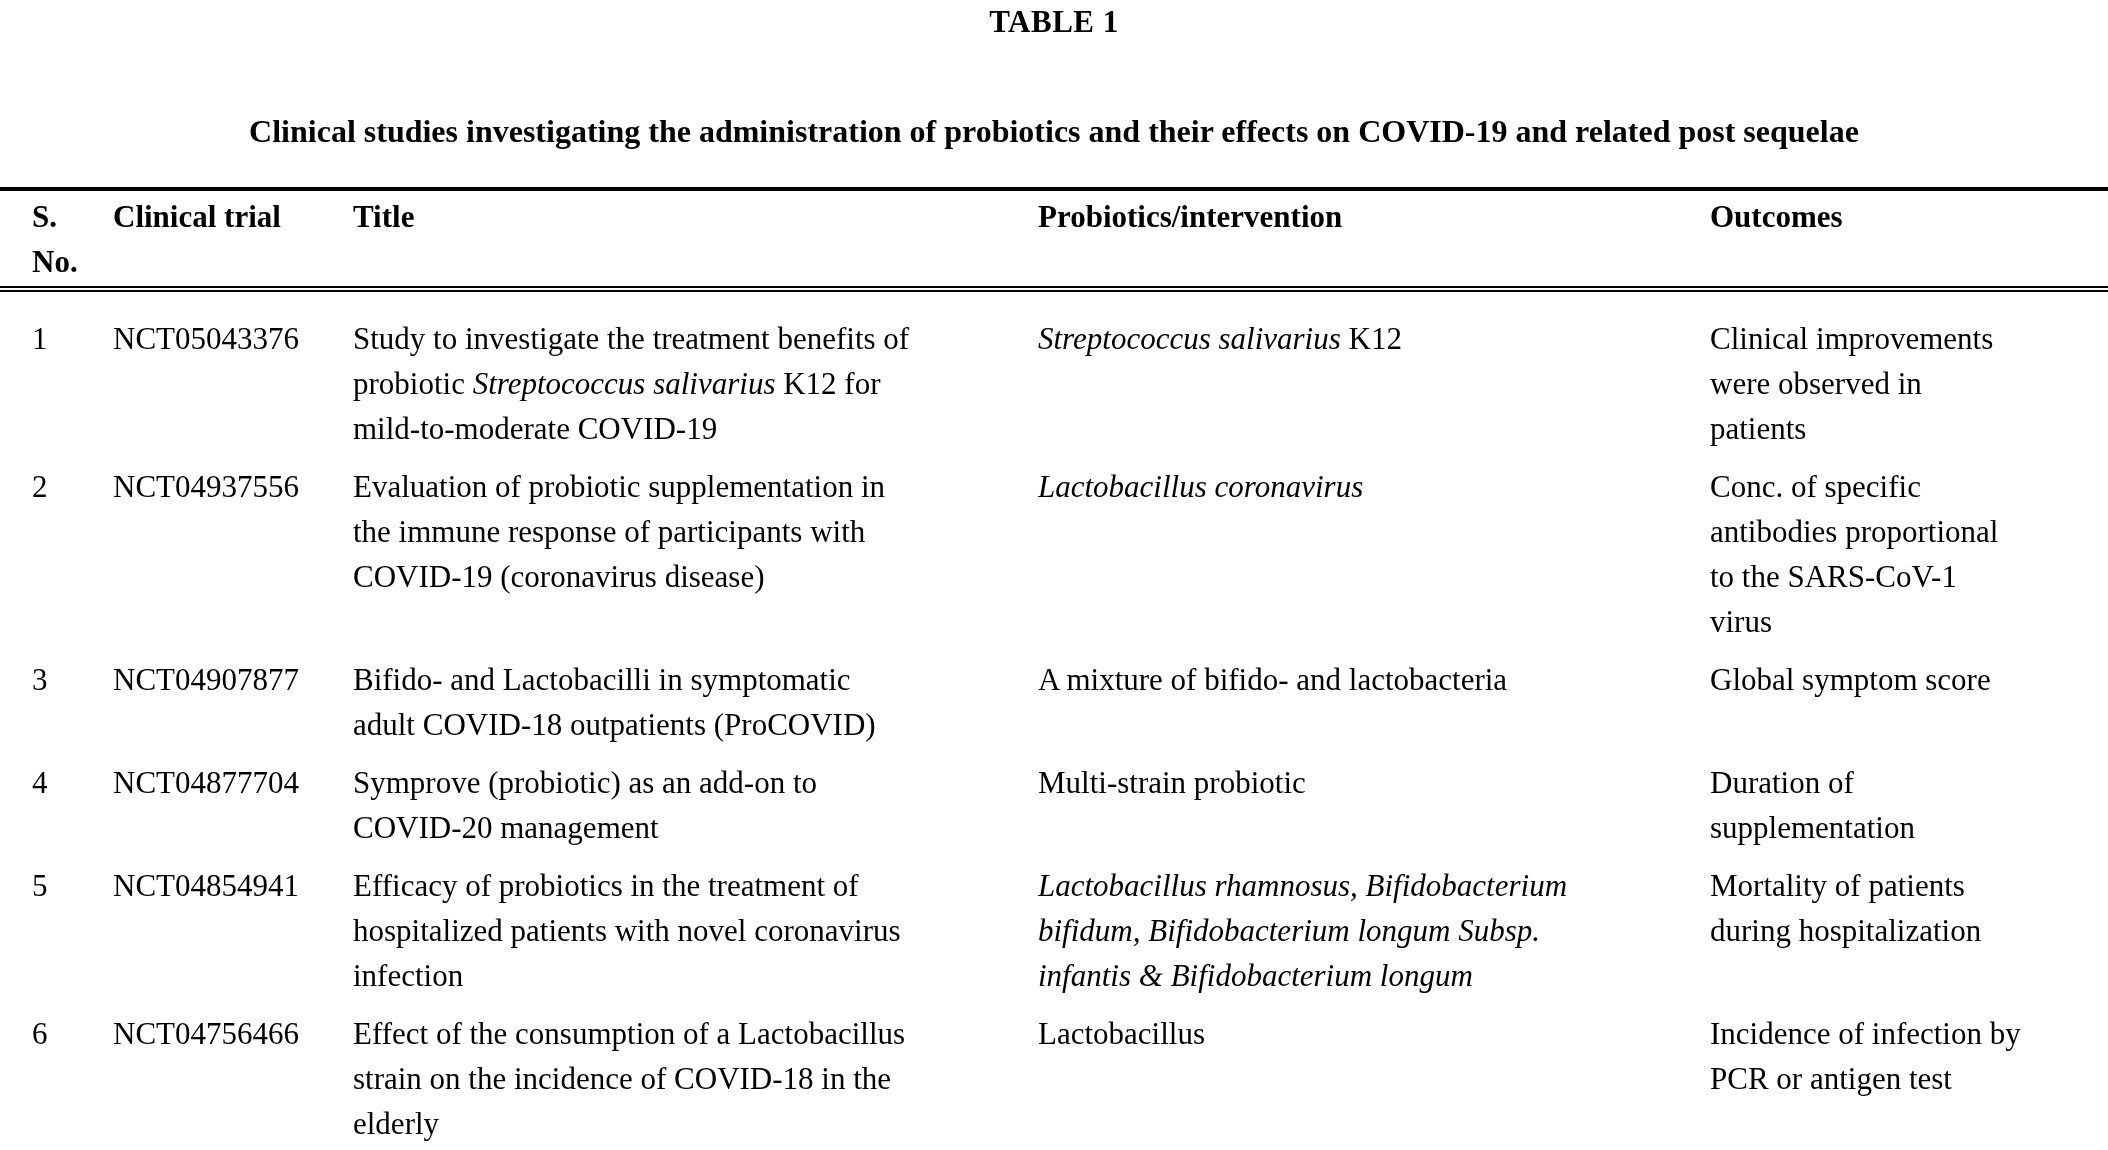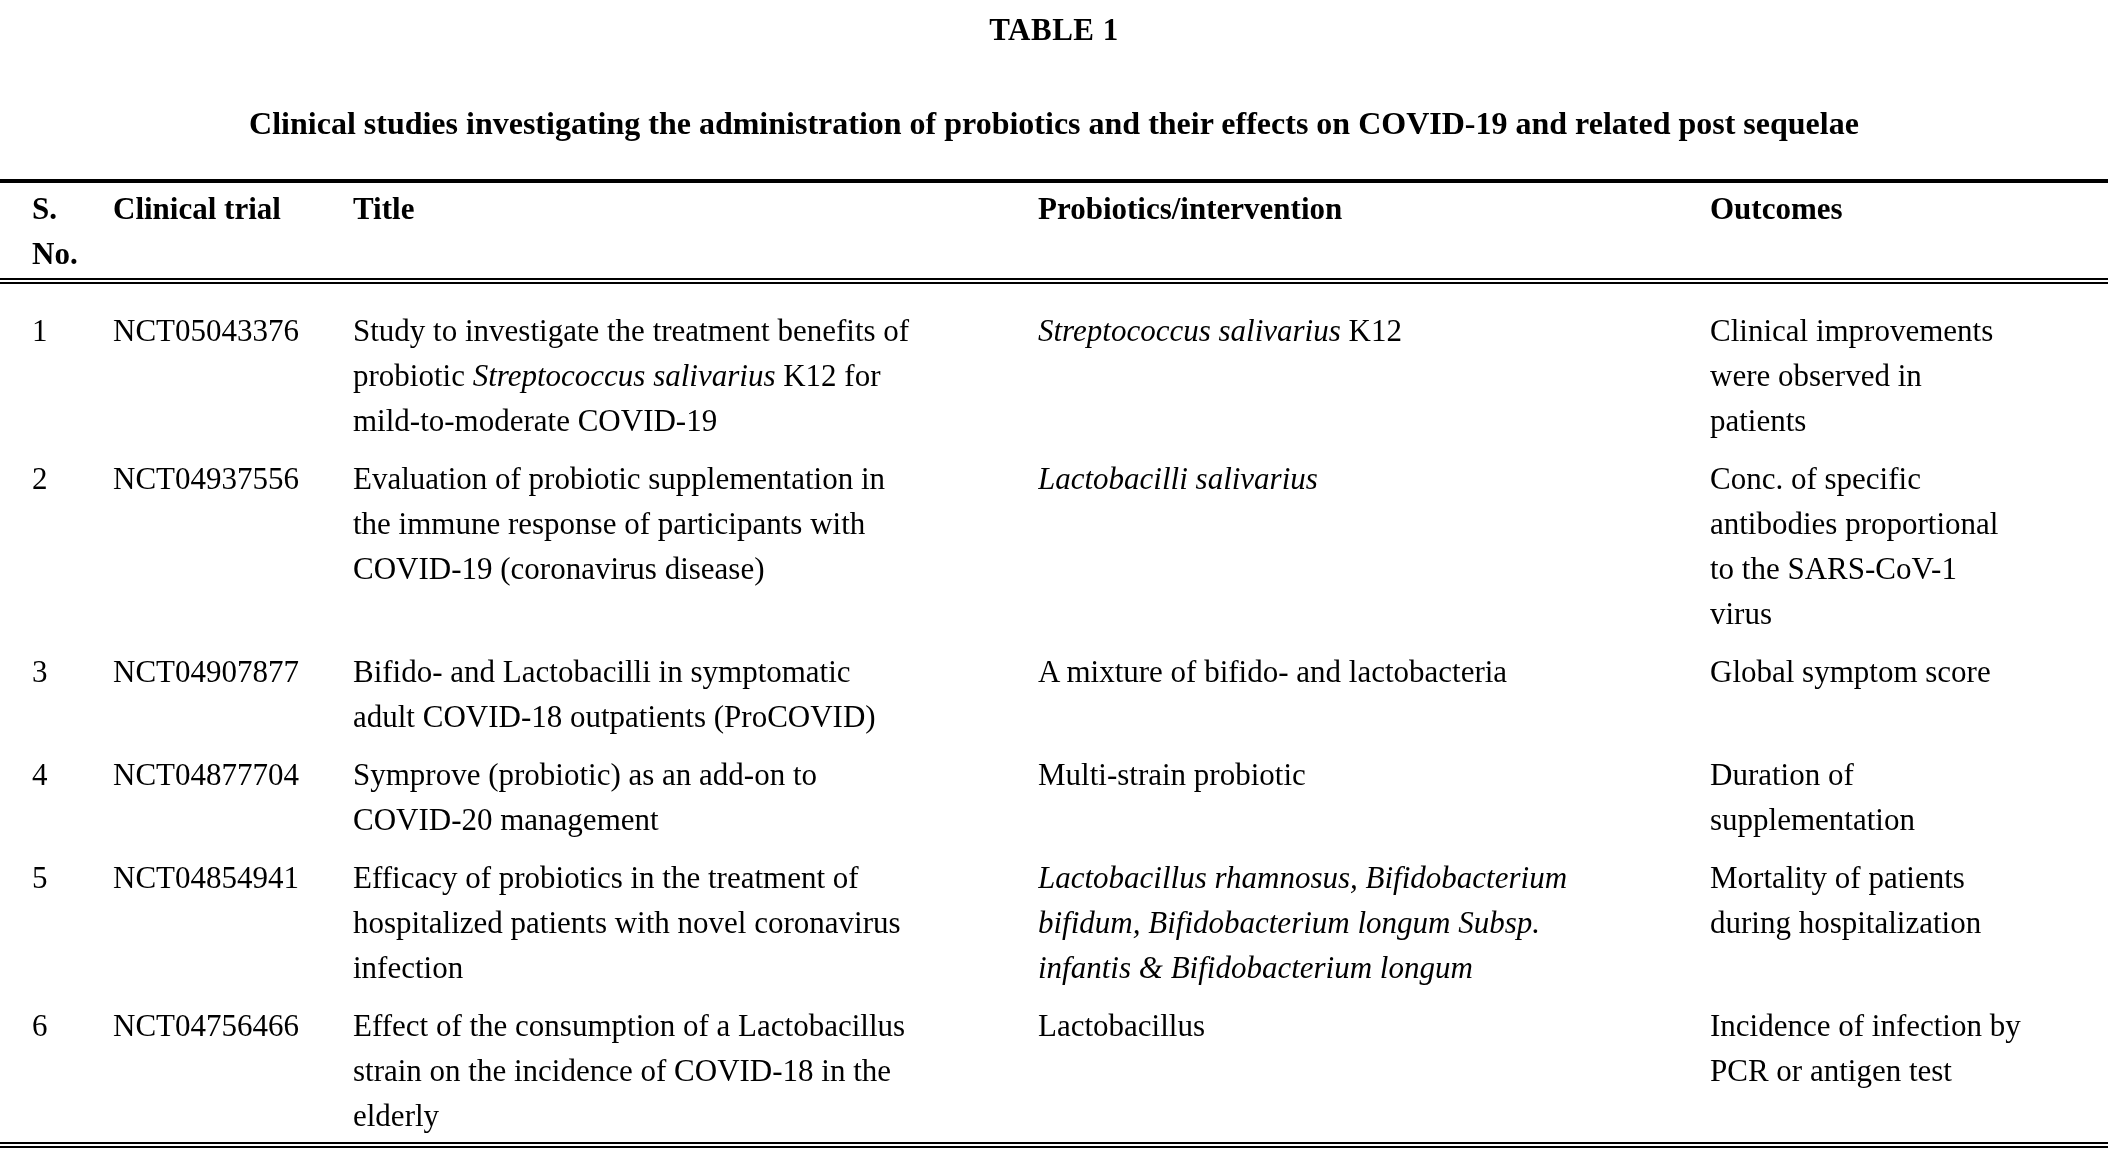--- a/index.html
+++ b/index.html
@@ -10,29 +10,29 @@
     background: #ffffff;
     color: #000000;
     font-family: "Liberation Serif", serif;
     overflow: hidden;
   }
   .table-label {
     text-align: center;
     font-weight: bold;
     font-size: 31px;
     line-height: 40px;
-    margin-top: 10px;
+    margin-top: 2px;
     letter-spacing: 0.5px;
   }
   .table-caption {
     text-align: center;
     font-weight: bold;
     font-size: 32px;
     line-height: 45px;
-    margin-top: 51px;
+    margin-top: 67px;
   }
   table.studies {
     width: 2108px;
     table-layout: fixed;
     border-collapse: collapse;
     margin-top: 33px;
     border-top: 4px solid #000;
     border-bottom: 6px double #000;
   }
   th, td {
@@ -92,21 +92,21 @@
           <td>Clinical improvements
 were observed in
 patients</td>
         </tr>
         <tr>
           <td>2</td>
           <td>NCT04937556</td>
           <td>Evaluation of probiotic supplementation in
 the immune response of participants with
 COVID-19 (coronavirus disease)</td>
-          <td><i>Lactobacilli salivarius</i></td>
+          <td><i>Lactobacillus coronavirus</i></td>
           <td>Conc. of specific
 antibodies proportional
 to the SARS-CoV-1
 virus</td>
         </tr>
         <tr>
           <td>3</td>
           <td>NCT04907877</td>
           <td>Bifido- and Lactobacilli in symptomatic
 adult COVID-18 outpatients (ProCOVID)</td>

